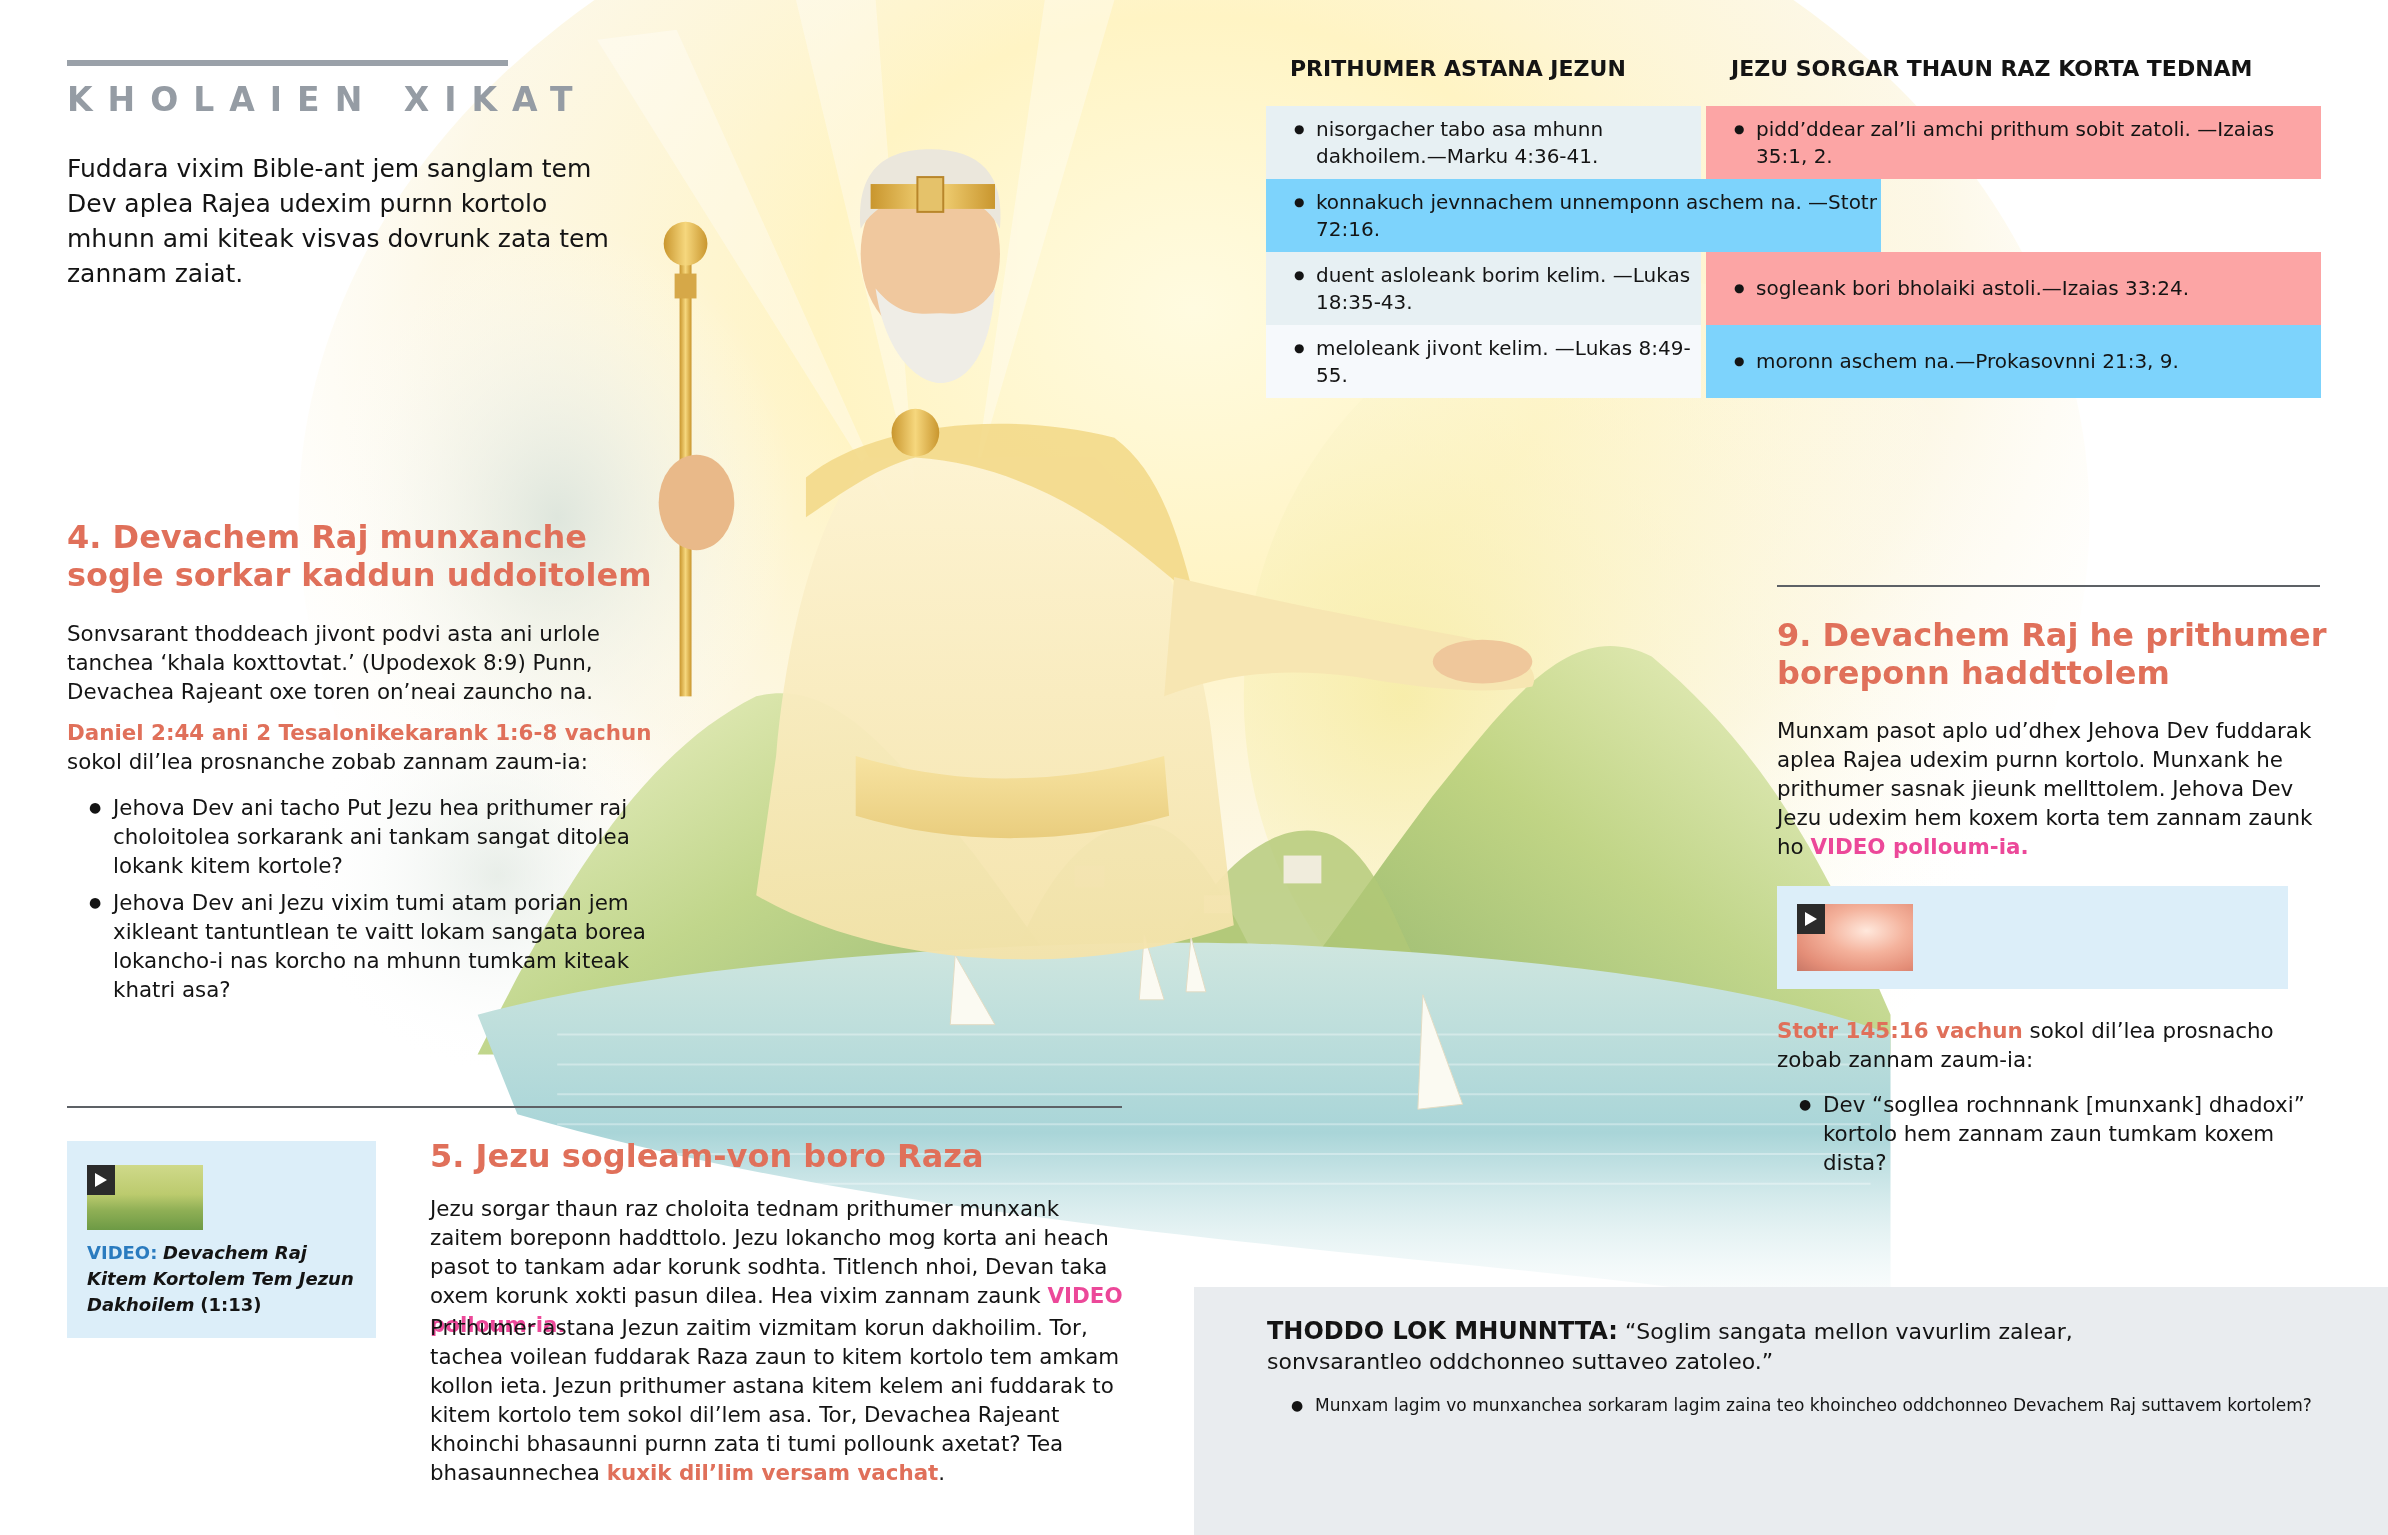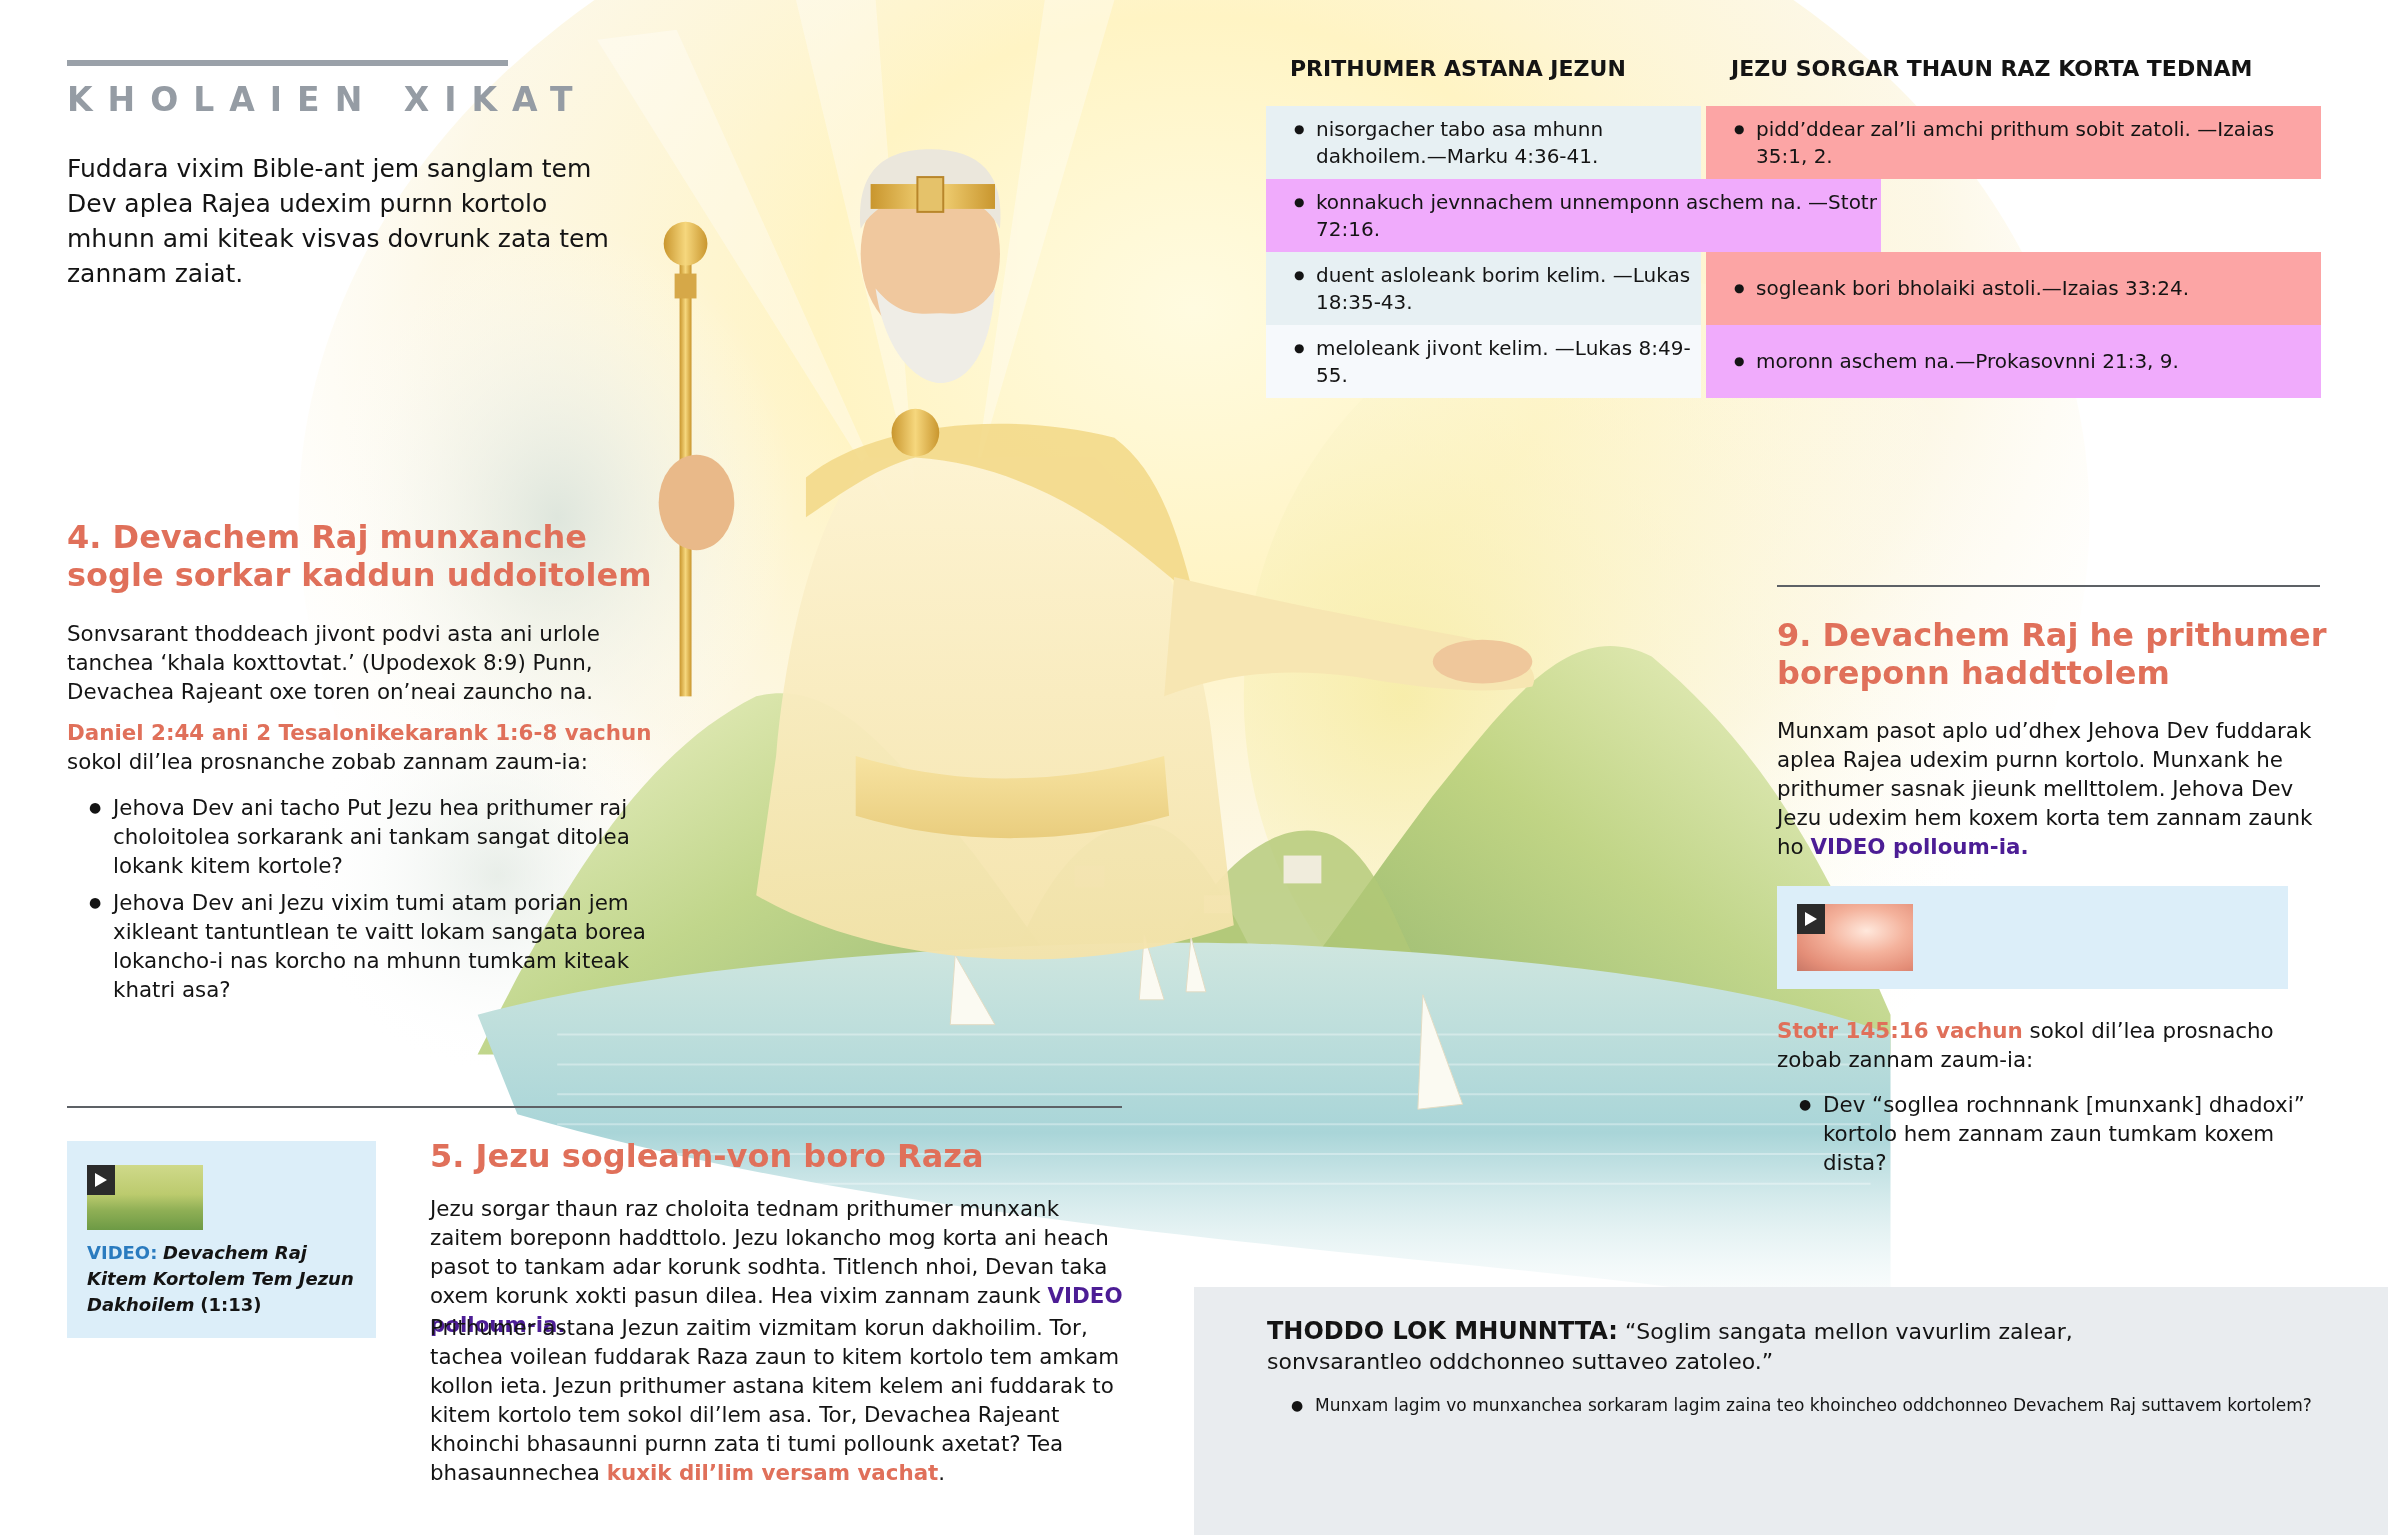--- a/index.html
+++ b/index.html
@@ -12,21 +12,21 @@
   
   .abs { position: absolute; z-index: 2; }
 
   .kicker-bar { position: absolute; left: 67px; top: 60px; width: 441px; height: 6px; background: #9aa1a9; z-index: 2; }
   .kicker { left: 67px; top: 80px; font-family: "DejaVu Sans", sans-serif; font-weight: bold; font-size: 33px; letter-spacing: 15px; color: #959ca4; }
   .intro { left: 67px; top: 151px; width: 557px; font-size: 25px; line-height: 35px; color: #141414; }
 
   .h-section { font-family: "DejaVu Sans", sans-serif; font-weight: bold; color: #e0705a; font-size: 32px; line-height: 38px; }
   .body-text { font-size: 21.4px; line-height: 29px; color: #141414; }
   .ref { color: #e0705a; font-weight: bold; }
-  .link { color: #4c1d95; font-weight: bold; }
+  .link { color: #ec4899; font-weight: bold; }
 
   .sec4-title { left: 67px; top: 518px; width: 597px; }
   .sec4-body { left: 67px; top: 619px; width: 577px; }
   .sec4-prompt { left: 67px; top: 718px; width: 597px; }
   .bullets { list-style: none; }
   .bullets li { position: relative; padding-left: 46px; margin-top: 8px; }
   .bullets li::before { content: "●"; position: absolute; left: 22px; top: 0; font-size: 14px; }
   .sec4-bullets { left: 67px; top: 785px; width: 597px; }
 
   .divider { position: absolute; height: 2px; background: #5d6166; z-index: 2; }
@@ -66,21 +66,21 @@
   .tbl-head .c2 { width: 620px; padding-left: 30px; }
   .tbl-row { display: flex; height: 73px; }
   .tbl-row .cell { display: flex; align-items: center; font-size: 20px; line-height: 27px; padding-left: 28px; }
   .tbl-row .cell .bul { position: relative; padding-left: 22px; }
   .tbl-row .cell .bul::before { content: "●"; position: absolute; left: 0; top: 0; font-size: 12px; }
   .tbl-row .c1 { width: 435px; margin-right: 5px; }
   .tbl-row .c2 { width: 615px; }
   .tbl-row.odd .c1 { background: #e7f0f3; }
   .tbl-row.even .c1 { background: #f6f9fc; }
   .tbl-row.odd .c2 { background: #fca5a5; }
-  .tbl-row.even .c2 { background: #f0abfc; }
+  .tbl-row.even .c2 { background: #7dd3fc; }
 
   
   .panel { position: absolute; left: 1194px; top: 1287px; width: 1194px; height: 249px; background: #e9ecef; z-index: 2; }
   .panel-quote { position: absolute; left: 73px; top: 29px; width: 856px; font-size: 22px; line-height: 30px; }
   .panel-quote .lead { font-weight: bold; font-size: 24px; }
   .panel-bullets { position: absolute; left: 73px; top: 96px; width: 1055px; font-size: 17px; line-height: 29px; }
   .panel-bullets li { padding-left: 48px; }
   .panel-bullets li::before { left: 24px; }
 </style>
 </head>

